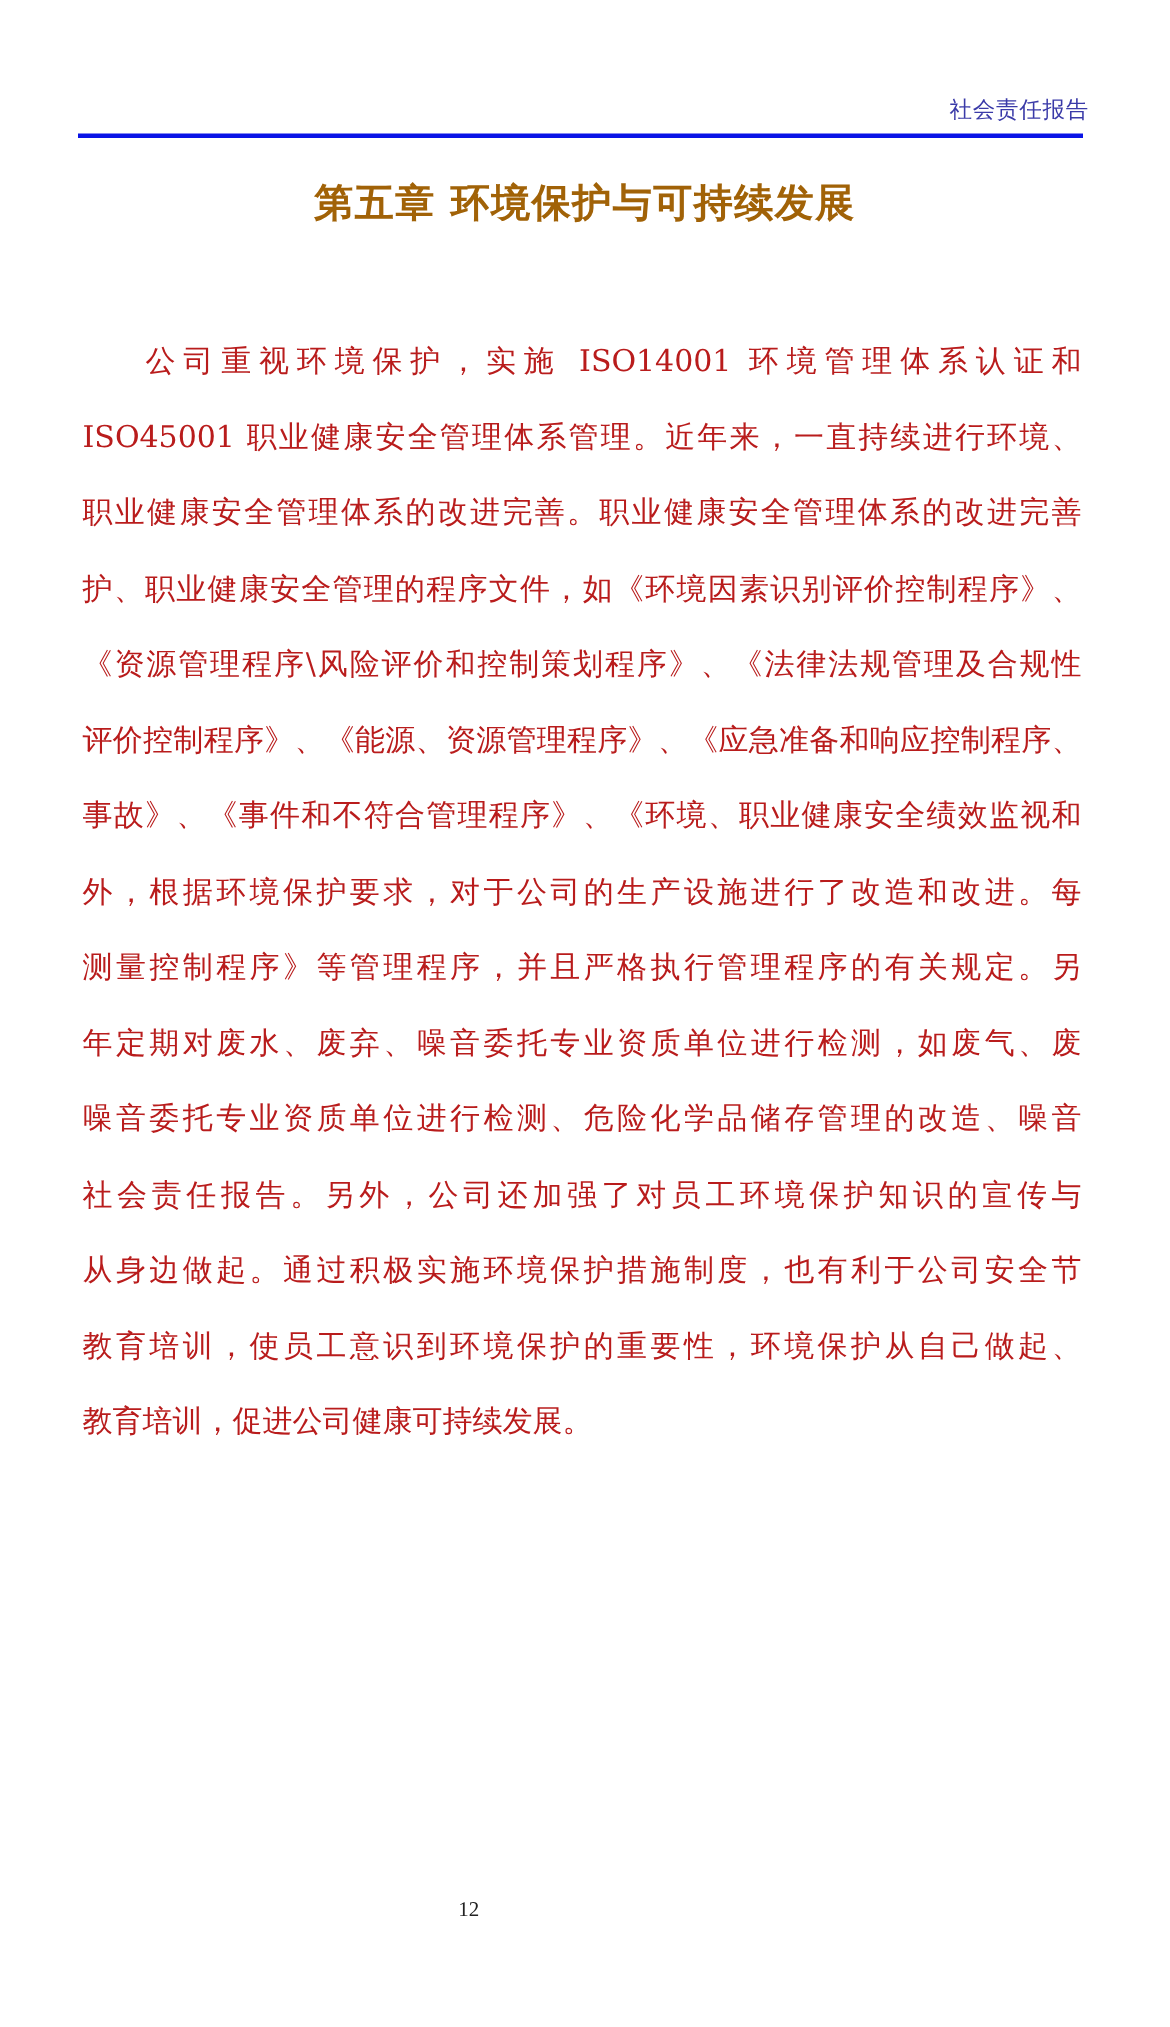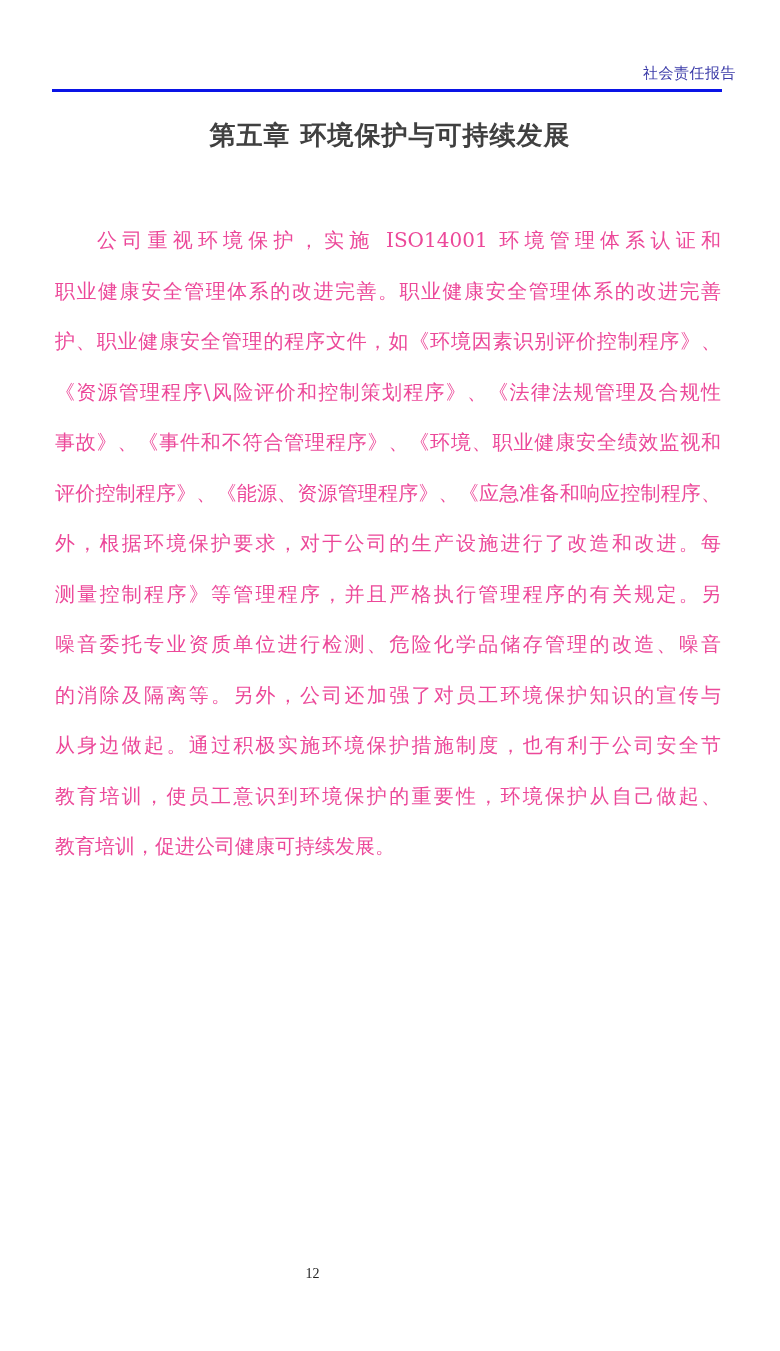--- a/index.html
+++ b/index.html
@@ -16,21 +16,21 @@
       color: #111111;
     }
     .page {
       position: absolute;
       left: 0; top: 0;
       width: 780px;
       height: 1351px;
     }
     .header-title {
       position: absolute;
-      right: 44px;
+      right: 54px;
       top: 64px;
       font-size: 15px;
       color: #3a3aa8;
       letter-spacing: 0.5px;
       font-family: Liberation Mono, monospace;
     }
     .header-rule {
       position: absolute;
       left: 52px;
       top: 89px;
@@ -41,36 +41,36 @@
     .chapter-title {
       position: absolute;
       left: 0;
       width: 780px;
       top: 118px;
       text-align: center;
       font-size: 26px;
       font-weight: bold;
       font-family: "DejaVu Sans", "Liberation Sans", sans-serif;
       letter-spacing: 1px;
-      color: #404040;
+      color: #a16207;
     }
     .body-text {
       position: absolute;
       left: 55px;
       top: 222px;
       width: 666px;
     }
     .line {
       height: 50.5px;
       line-height: 36px;
       font-size: 20px;
       white-space: nowrap;
       text-align: justify;
       text-align-last: justify;
-      color: #ec4899;
+      color: #b91c1c;
     }
     .line.first {
       padding-left: 42px;
     }
     .line.last {
       text-align-last: left;
     }
     .page-number {
       position: absolute;
       left: 0;
@@ -87,29 +87,31 @@
 
 <div class="page">
 
   <div class="header-title">社会责任报告</div>
   <div class="header-rule"></div>
 
   <h1 class="chapter-title" style="margin:0;">第五章  环境保护与可持续发展</h1>
 
   <div class="body-text">
     <div class="line first">公司重视环境保护，实施 ISO14001 环境管理体系认证和</div>
+    <div class="line">ISO45001 职业健康安全管理体系管理。近年来，一直持续进行环境、</div>
     <div class="line">职业健康安全管理体系的改进完善。职业健康安全管理体系的改进完善</div>
     <div class="line">护、职业健康安全管理的程序文件，如《环境因素识别评价控制程序》、</div>
     <div class="line">《资源管理程序\风险评价和控制策划程序》、《法律法规管理及合规性</div>
+    <div class="line">评价控制程序》、《能源、资源管理程序》、《应急准备和响应控制程序、</div>
     <div class="line">事故》、《事件和不符合管理程序》、《环境、职业健康安全绩效监视和</div>
-    <div class="line">评价控制程序》、《能源、资源管理程序》、《应急准备和响应控制程序、</div>
     <div class="line">外，根据环境保护要求，对于公司的生产设施进行了改造和改进。每</div>
     <div class="line">测量控制程序》等管理程序，并且严格执行管理程序的有关规定。另</div>
+    <div class="line">年定期对废水、废弃、噪音委托专业资质单位进行检测，如废气、废</div>
     <div class="line">噪音委托专业资质单位进行检测、危险化学品储存管理的改造、噪音</div>
-    <div class="line">的消除及隔离等。另外，公司还加强了对员工环境保护知识的宣传与</div>
+    <div class="line">社会责任报告。另外，公司还加强了对员工环境保护知识的宣传与</div>
     <div class="line">从身边做起。通过积极实施环境保护措施制度，也有利于公司安全节</div>
     <div class="line">教育培训，使员工意识到环境保护的重要性，环境保护从自己做起、</div>
     <div class="line last">教育培训，促进公司健康可持续发展。</div>
   </div>
 
   <div class="page-number">12</div>
 
 </div>
 
 </body></html>

